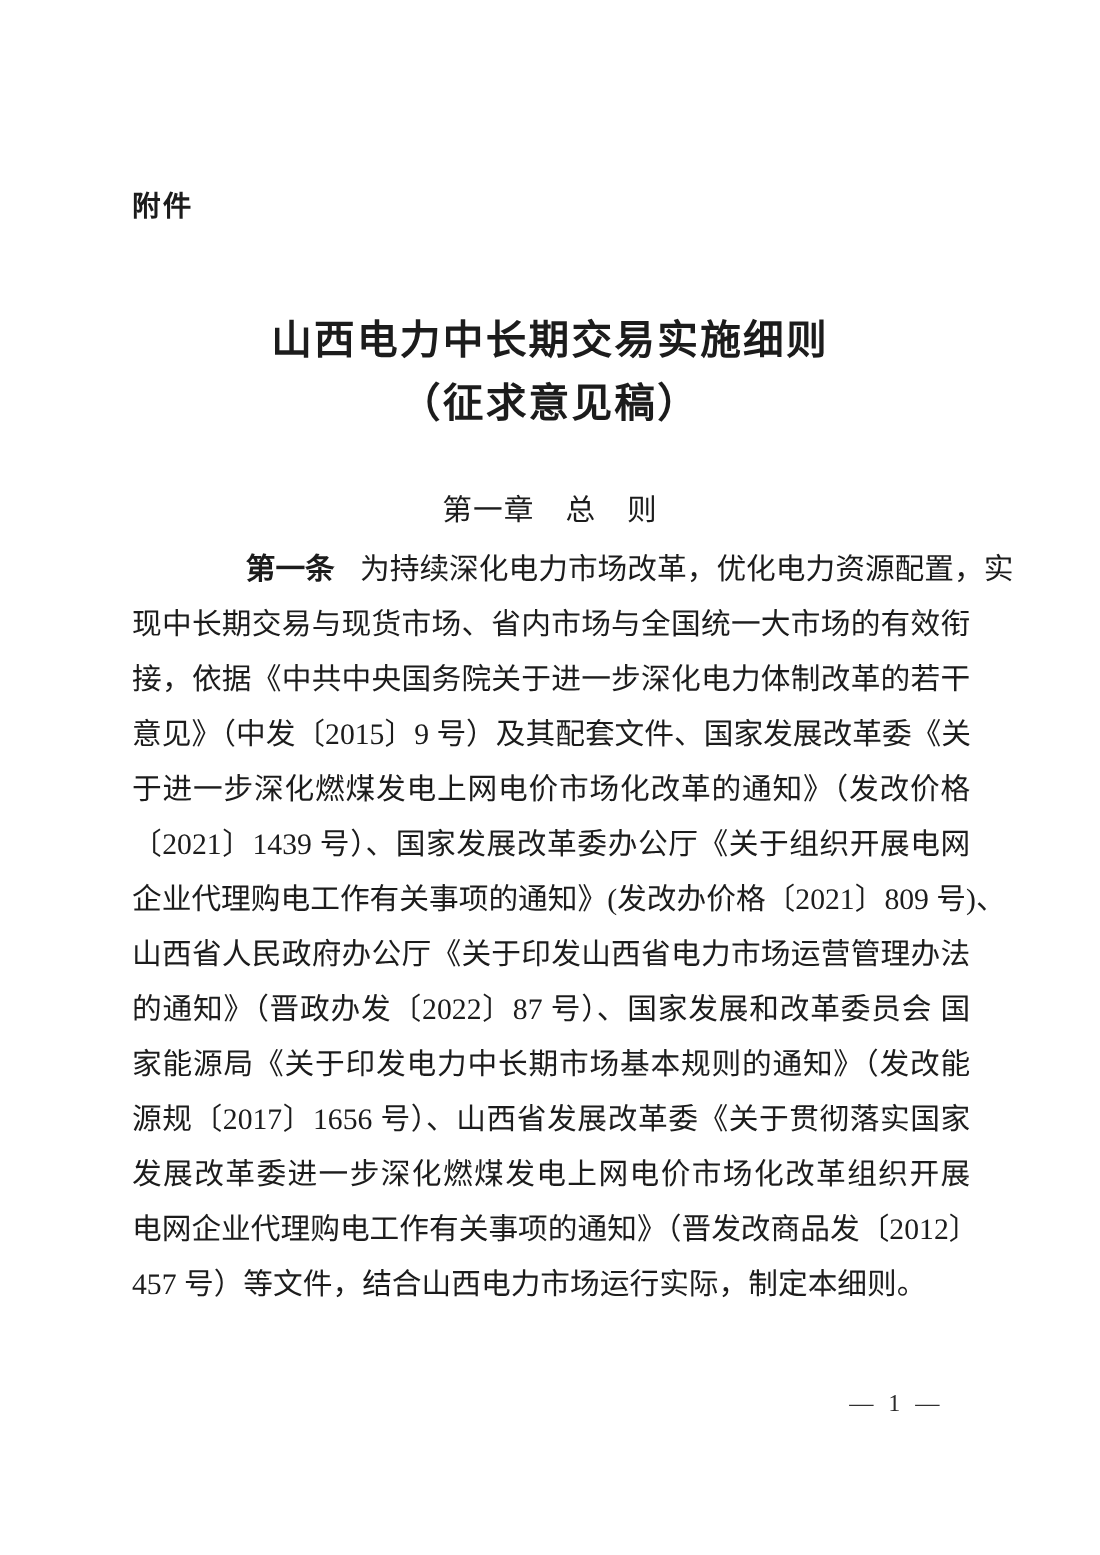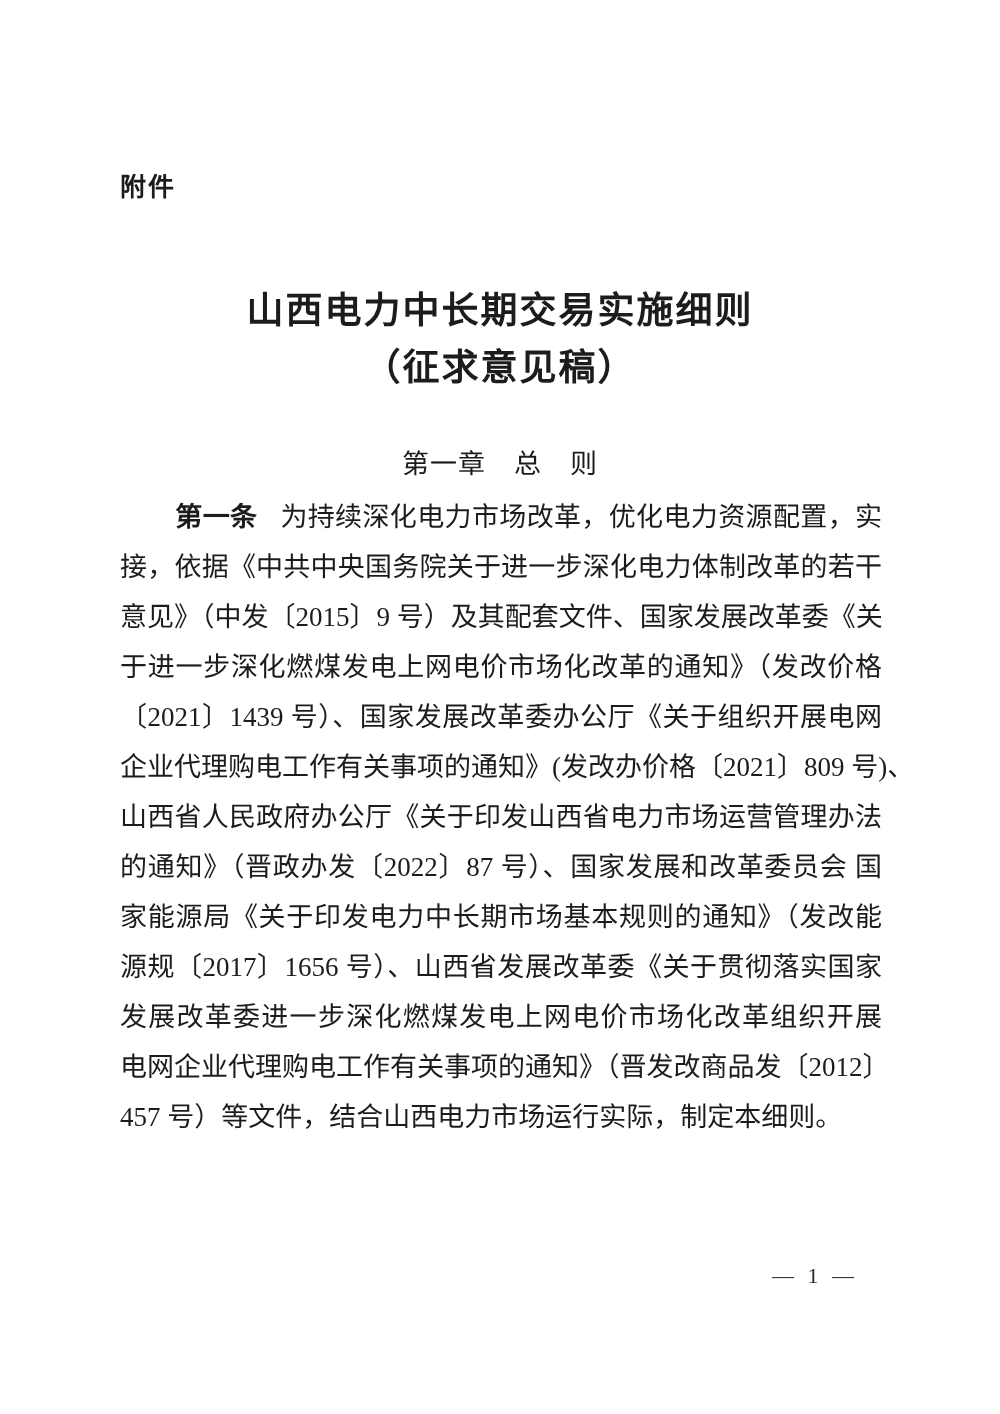--- a/index.html
+++ b/index.html
@@ -66,20 +66,21 @@
   .bline.no-stretch {
     text-align-last: left;
   }
   .bline.indent {
     text-indent: 2.05em;
   }
   .lead {
     font-family: Liberation Mono, monospace;
     font-weight: 700;
     margin-right: 0.85em;
+    margin-left: 48px;
   }
   .footer-page {
     position: absolute;
     top: 1263px;
     right: 142px;
     font-size: 22px;
     color: #2a2a2a;
     letter-spacing: 4px;
   }
 </style>
@@ -94,20 +95,21 @@
     <div>山西电力中长期交易实施细则</div>
     <div>（征求意见稿）</div>
   </div>
 
   <div class="chapter">第一章　总　则</div>
 
   <div class="body-text">
 
     <div class="bline indent"><span class="lead">第一条</span><span>为持续深化电力市场改革，优化电力资源配置，实</span></div>
 
+    <div class="bline"><span>现中长期交易与现货市场、省内市场与全国统一大市场的有效衔</span></div>
 
     <div class="bline"><span>接，依据《中共中央国务院关于进一步深化电力体制改革的若干</span></div>
 
     <div class="bline"><span>意见》（中发〔2015〕9 号）及其配套文件、国家发展改革委《关</span></div>
 
     <div class="bline"><span>于进一步深化燃煤发电上网电价市场化改革的通知》（发改价格</span></div>
 
     <div class="bline"><span>〔2021〕1439 号）、国家发展改革委办公厅《关于组织开展电网</span></div>
 
     <div class="bline"><span>企业代理购电工作有关事项的通知》(发改办价格〔2021〕809 号)、</span></div>

